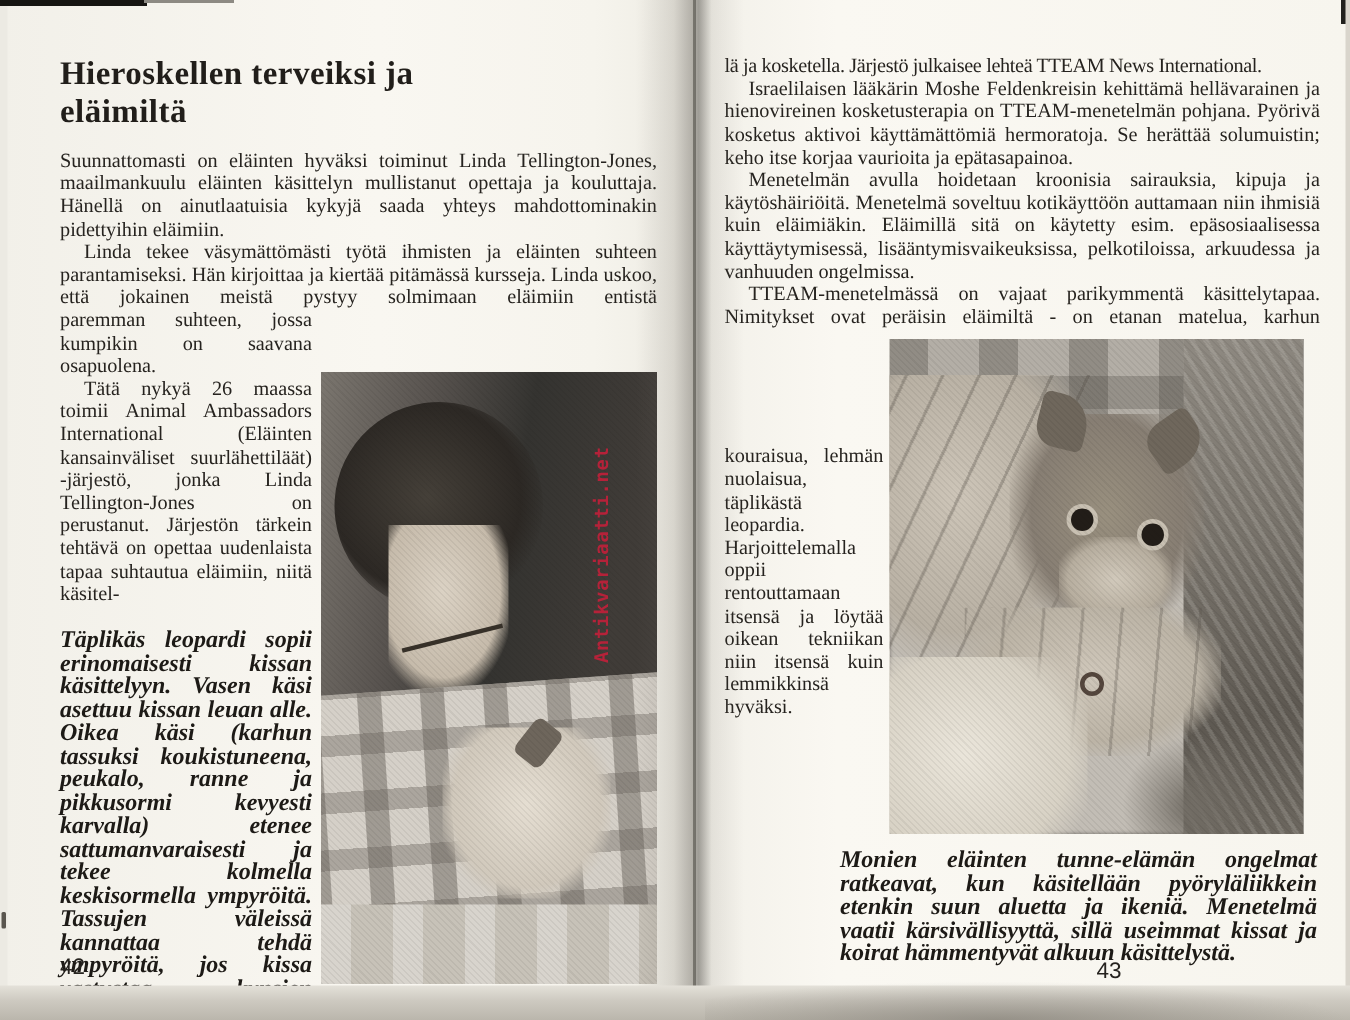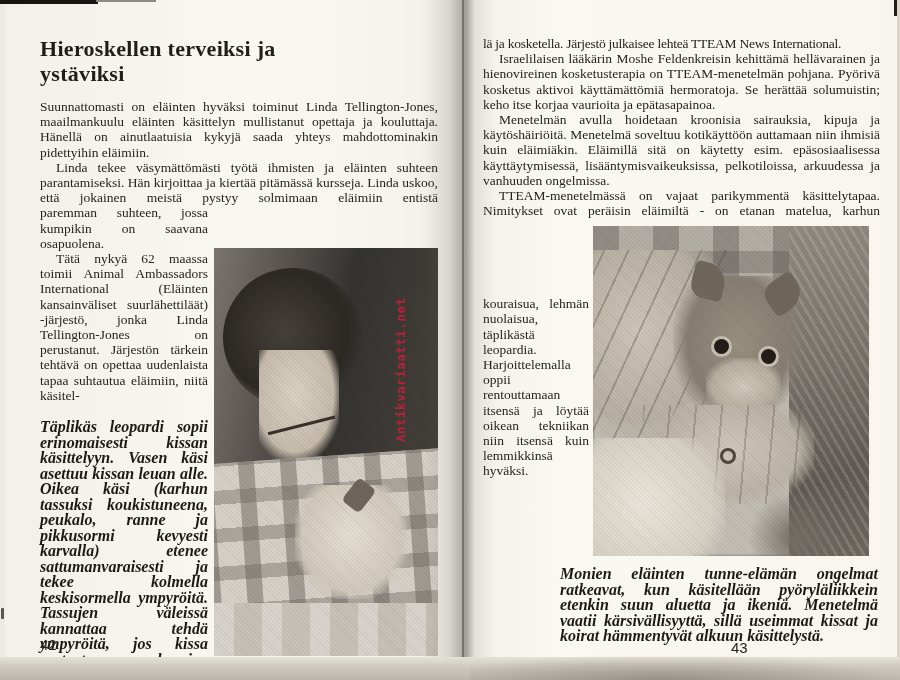--- a/index.html
+++ b/index.html
@@ -98,27 +98,27 @@
 
   <div class="edge-left"></div>
   <div class="edge-top"></div>
   <div class="edge-top-fade"></div>
   <div class="edge-top-right"></div>
   <div class="edge-right"></div>
   <div class="edge-speck"></div>
 
   <div class="page page-left">
     <h1><span>Hieroskellen terveiksi ja</span><br>
-      <span>ystäviksi</span></h1>
+      <span>eläimiltä</span></h1>
     <p>Suunnattomasti on eläinten hyväksi toiminut Linda Tellington-Jones, maailmankuulu eläinten käsittelyn mullistanut opettaja ja kouluttaja. Hänellä on ainutlaatuisia kykyjä saada yhteys mahdottominakin pidettyihin eläimiin.</p>
     <p class="indent jlast">Linda tekee väsymättömästi työtä ihmisten ja eläinten suhteen parantamiseksi. Hän kirjoittaa ja kiertää pitämässä kursseja. Linda uskoo, että jokainen meistä pystyy solmimaan eläimiin entistä</p>
     <div class="row">
       <div class="colL">
         <p>paremman suhteen, jossa kumpikin on saavana osapuolena.</p>
-        <p class="indent">Tätä nykyä 62 maassa toimii Animal Ambassadors International (Eläinten kansainväliset suurlähettiläät) -järjestö, jonka Linda Tellington-Jones on perustanut. Järjestön tärkein tehtävä on opettaa uudenlaista tapaa suhtautua eläimiin, niitä käsitel-</p>
+        <p class="indent">Tätä nykyä 26 maassa toimii Animal Ambassadors International (Eläinten kansainväliset suurlähettiläät) -järjestö, jonka Linda Tellington-Jones on perustanut. Järjestön tärkein tehtävä on opettaa uudenlaista tapaa suhtautua eläimiin, niitä käsitel-</p>
         <p class="caption">Täplikäs leopardi sopii erinomaisesti kissan käsittelyyn. Vasen käsi asettuu kissan leuan alle. Oikea käsi (karhun tassuksi koukistuneena, peukalo, ranne ja pikkusormi kevyesti karvalla) etenee sattumanvaraisesti ja tekee kolmella keskisormella ympyröitä. Tassujen väleissä kannattaa tehdä ympyröitä, jos kissa vastustaa kynsien leikkaamista.</p>
       </div>
       <div class="photo photoL">
         <div class="pl-bg"></div>
         <div class="pl-hair"></div>
         <div class="pl-face"></div>
         <div class="pl-glasses"></div>
         <div class="pl-shirt"></div>
         <div class="pl-cat"></div>
         <div class="pl-cat-ear"></div>

